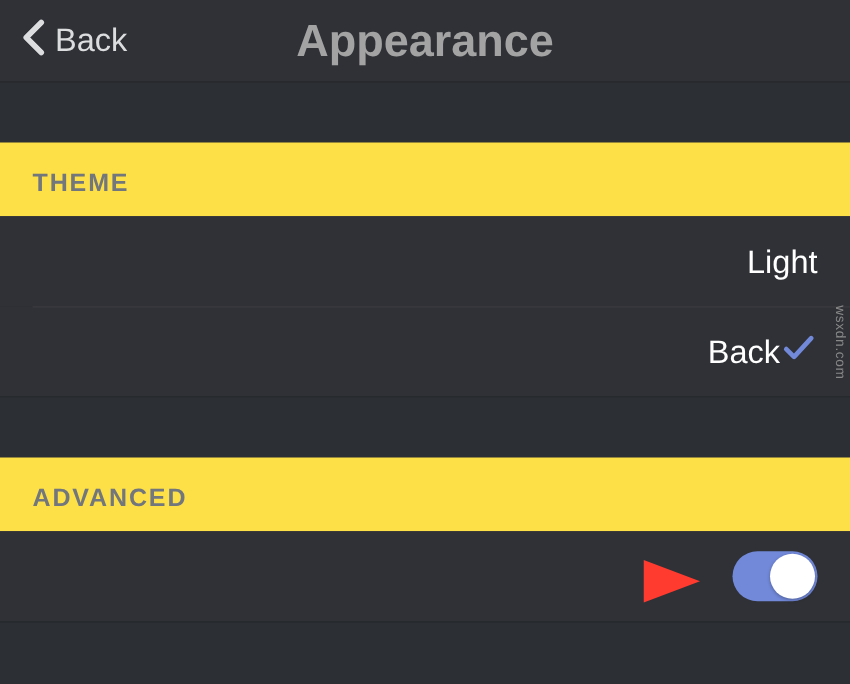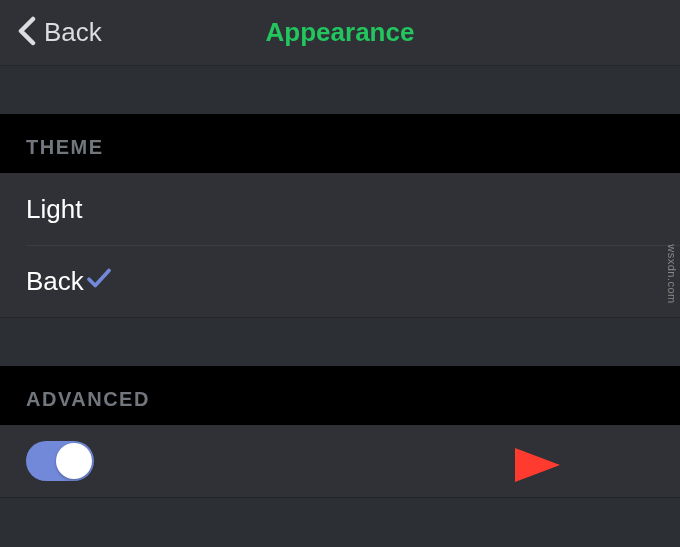--- a/index.html
+++ b/index.html
@@ -37,42 +37,42 @@
     }
     .back-label {
       font-size: 26px;
       font-weight: 400;
       color: #dcddde;
     }
     .title {
       position: absolute;
       left: 50%;
       transform: translateX(-50%);
-      font-size: 26px;
+      font-size: 36px;
       font-weight: 600;
-      color: #22c55e;
+      color: #a3a3a3;
     }
     .spacer {
       height: 48px;
       background: #2c2f33;
     }
     .section-header {
       padding: 22px 26px 14px 26px;
       font-size: 20px;
       font-weight: 700;
       letter-spacing: 1.5px;
       color: #72767d;
-      background: #000000;
+      background: #fde047;
     }
     .list-item {
       height: 72px;
       background: #2f3136;
       display: flex;
       align-items: center;
-      justify-content: flex-start;
+      justify-content: flex-end;
       padding: 0 26px;
       font-size: 26px;
       color: #ffffff;
       cursor: pointer;
       position: relative;
     }
     .list-item + .list-item::before {
       content: "";
       position: absolute;
       top: 0;

